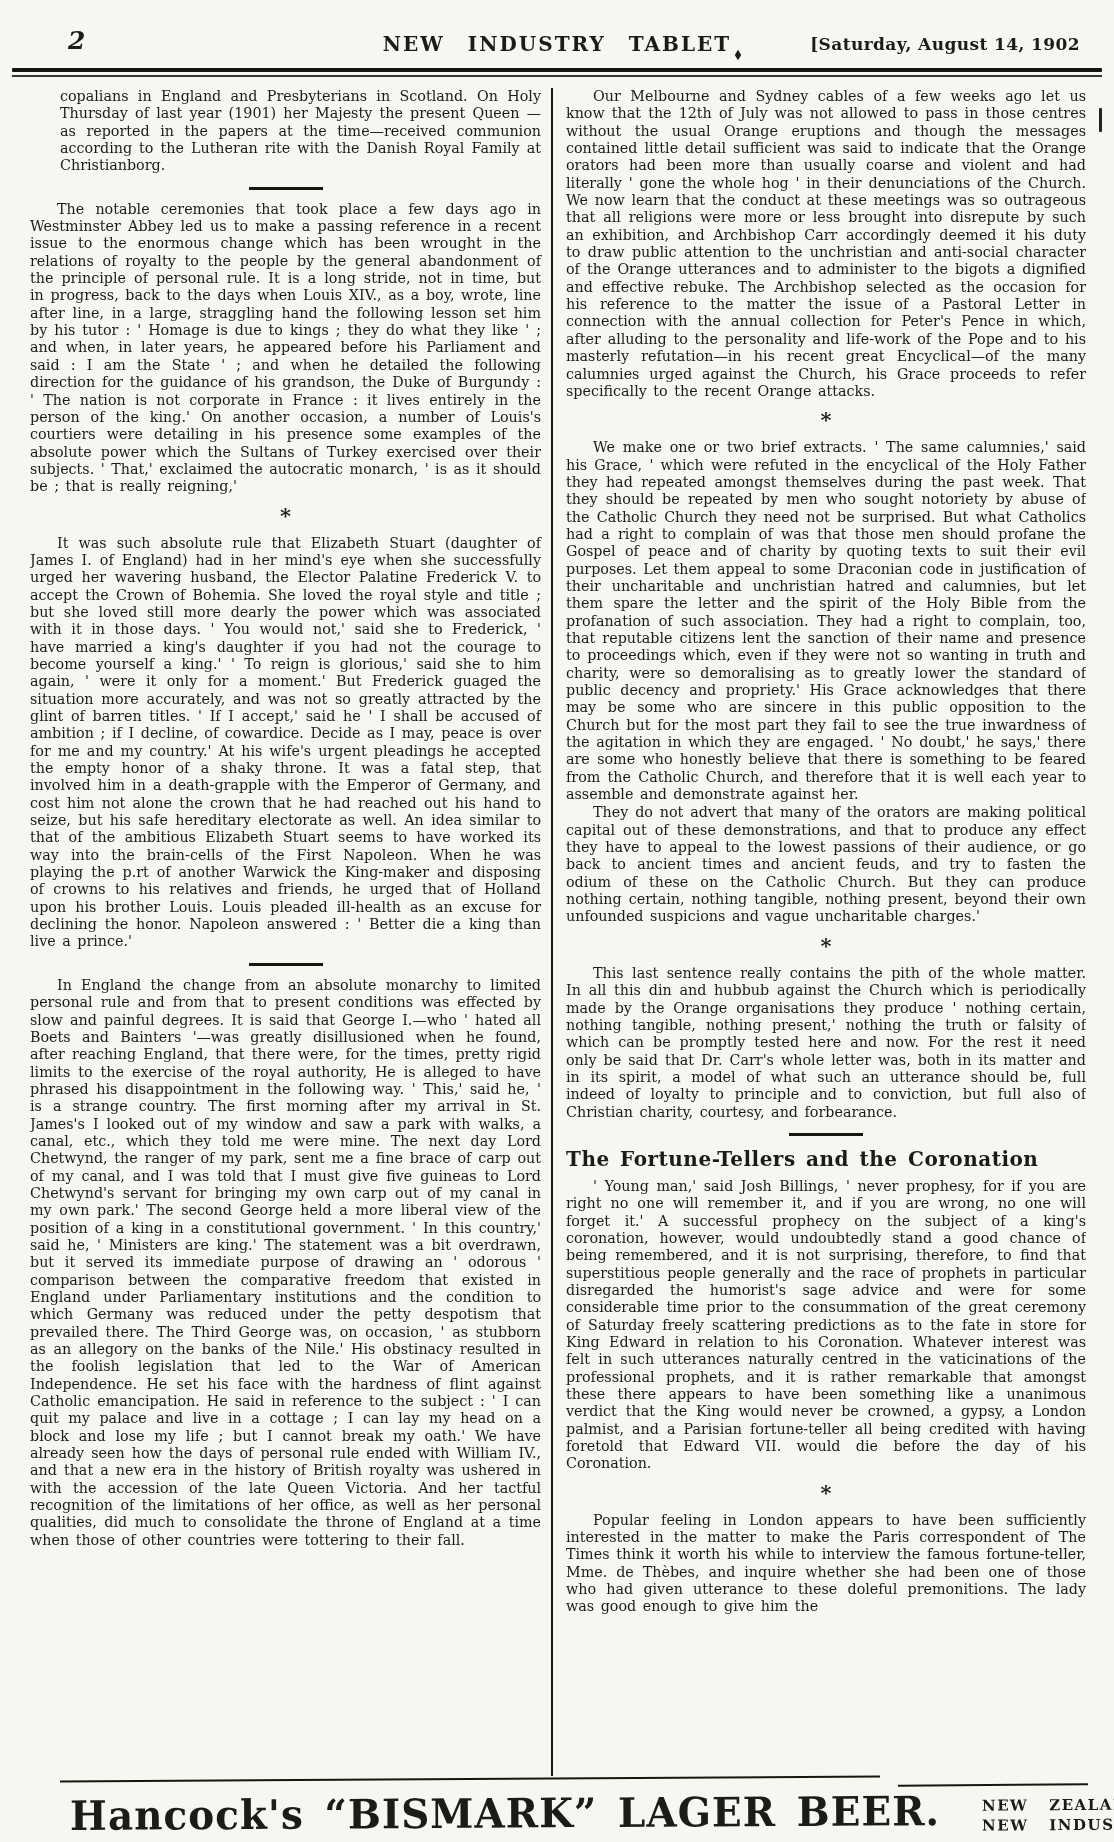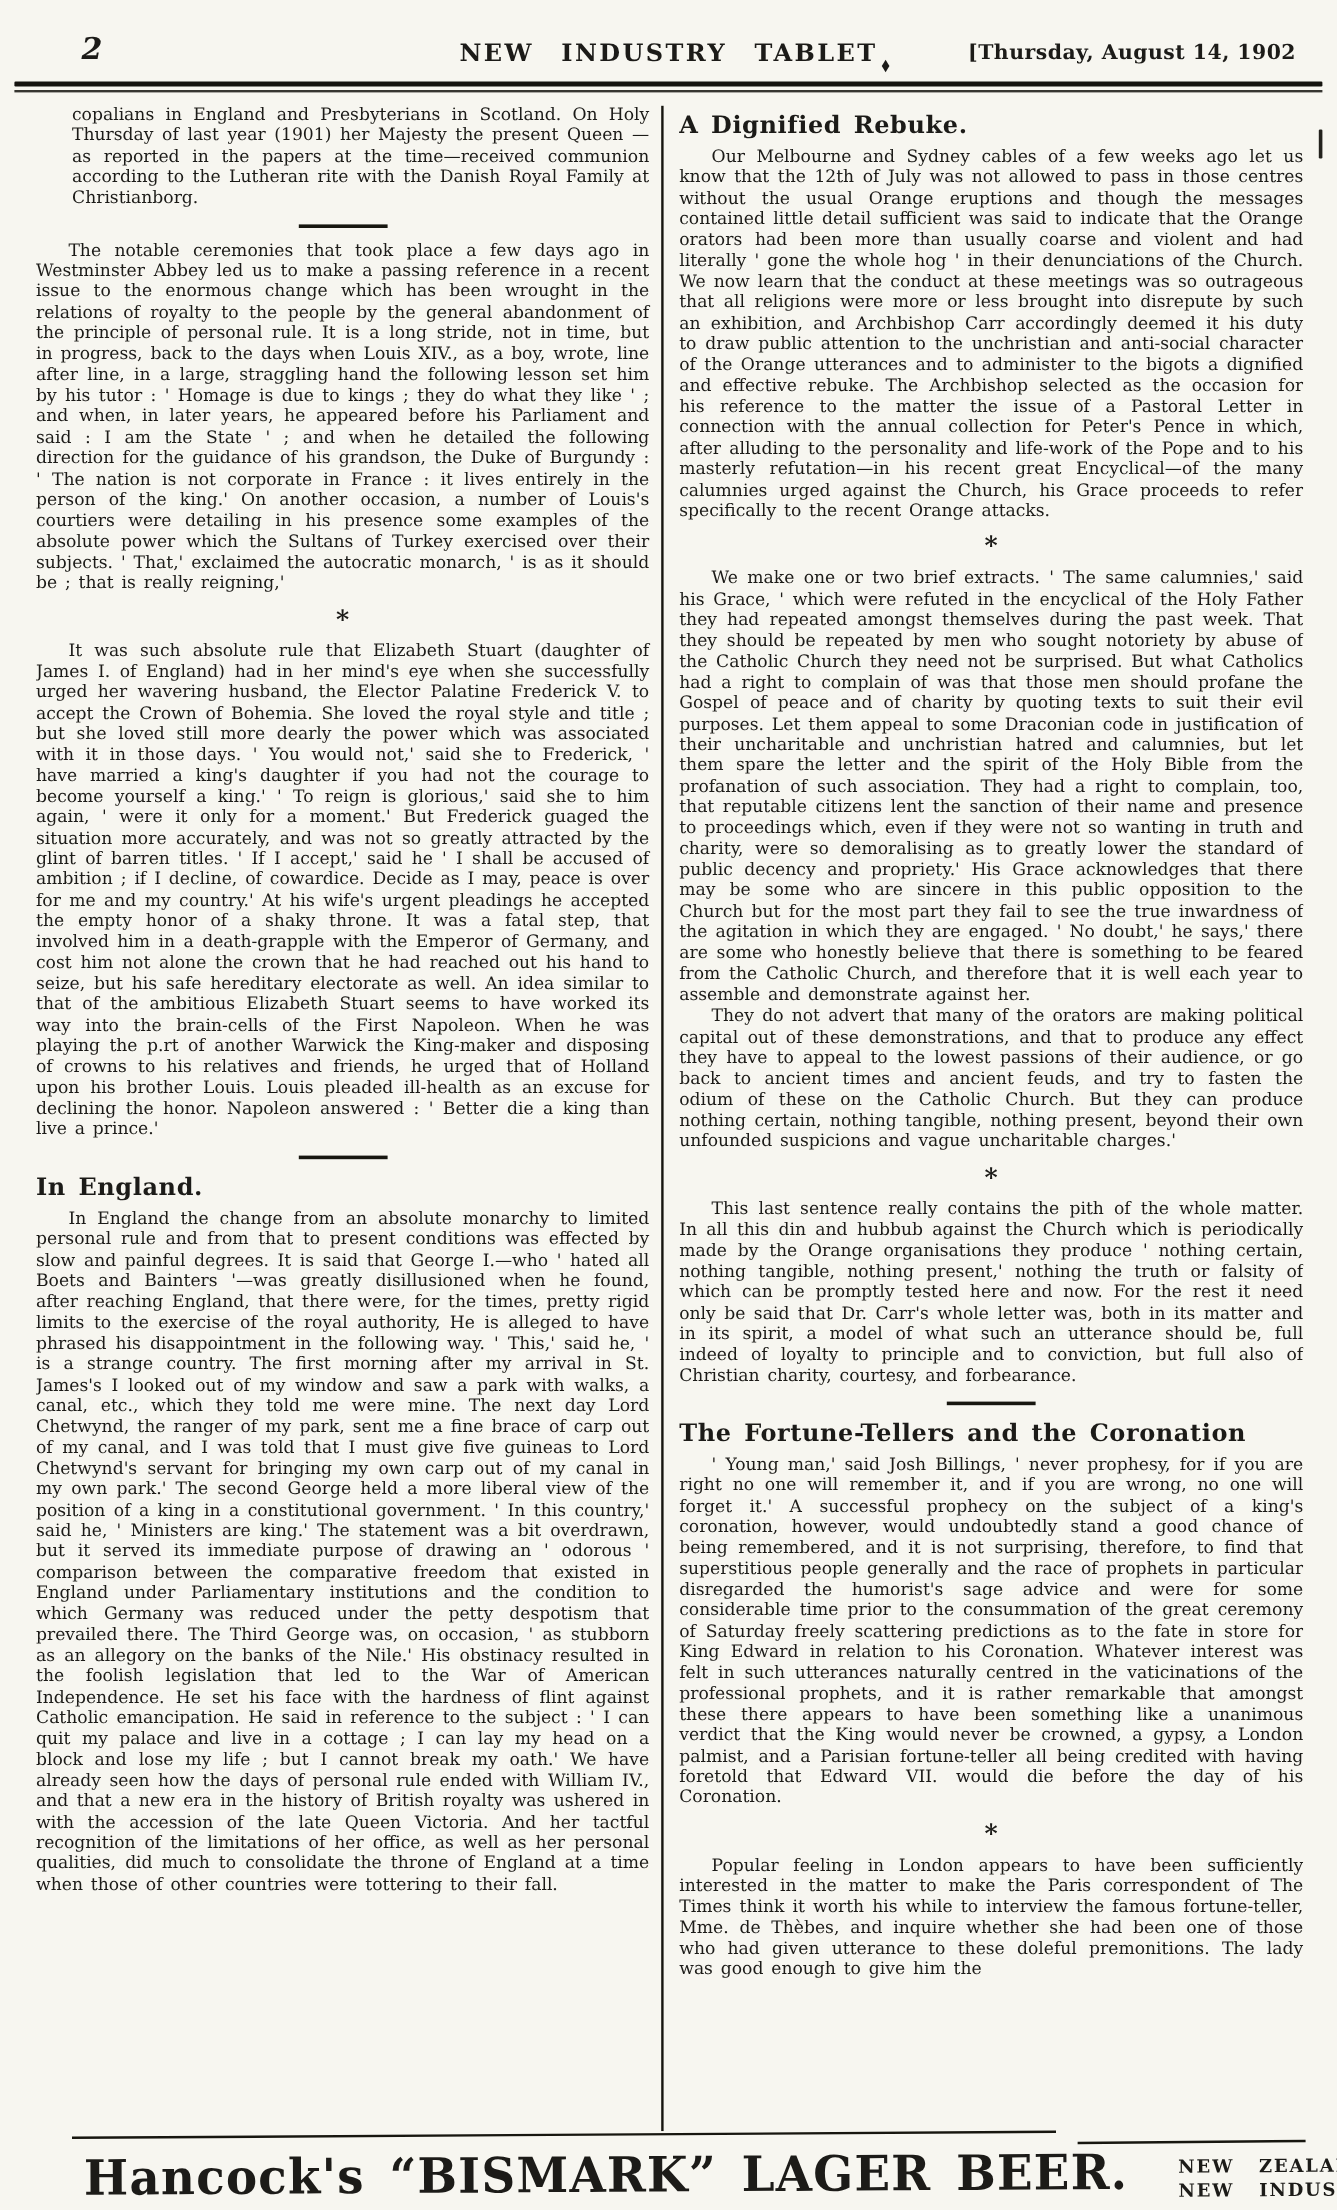--- a/index.html
+++ b/index.html
@@ -113,21 +113,21 @@
 </style>
 </head>
 <body>
 
 <div class="page">
 
   <div class="header">
     <div class="page-number">2</div>
     <div class="masthead">NEW INDUSTRY TABLET</div>
     <span class="header-speck"></span>
-    <div class="issue-date">[Thursday, August 14, 1902</div>
+    <div class="issue-date">[Saturday, August 14, 1902</div>
   </div>
   <div class="header-rules">
     <div class="rule-thick"></div>
     <div class="rule-thin"></div>
   </div>
 
   <div class="edge-artifact"></div>
 
   <div class="columns">
 
@@ -137,28 +137,26 @@
       <div class="rule-sep"></div>
 
       <p class="body-text">The notable ceremonies that took place a few days ago in Westminster Abbey led us to make a passing reference in a recent issue to the enormous change which has been wrought in the relations of royalty to the people by the general abandonment of the principle of personal rule. It is a long stride, not in time, but in progress, back to the days when Louis XIV., as a boy, wrote, line after line, in a large, straggling hand the following lesson set him by his tutor : ' Homage is due to kings ; they do what they like ' ; and when, in later years, he appeared before his Parliament and said : I am the State ' ; and when he detailed the following direction for the guidance of his grandson, the Duke of Burgundy : ' The nation is not corporate in France : it lives entirely in the person of the king.' On another occasion, a number of Louis's courtiers were detailing in his presence some examples of the absolute power which the Sultans of Turkey exercised over their subjects. ' That,' exclaimed the autocratic monarch, ' is as it should be ; that is really reigning,'</p>
 
       <div class="star-sep">*</div>
 
       <p class="body-text">It was such absolute rule that Elizabeth Stuart (daughter of James I. of England) had in her mind's eye when she successfully urged her wavering husband, the Elector Palatine Frederick V. to accept the Crown of Bohemia. She loved the royal style and title ; but she loved still more dearly the power which was associated with it in those days. ' You would not,' said she to Frederick, ' have married a king's daughter if you had not the courage to become yourself a king.' ' To reign is glorious,' said she to him again, ' were it only for a moment.' But Frederick guaged the situation more accurately, and was not so greatly attracted by the glint of barren titles. ' If I accept,' said he ' I shall be accused of ambition ; if I decline, of cowardice. Decide as I may, peace is over for me and my country.' At his wife's urgent pleadings he accepted the empty honor of a shaky throne. It was a fatal step, that involved him in a death-grapple with the Emperor of Germany, and cost him not alone the crown that he had reached out his hand to seize, but his safe hereditary electorate as well. An idea similar to that of the ambitious Elizabeth Stuart seems to have worked its way into the brain-cells of the First Napoleon. When he was playing the p.rt of another Warwick the King-maker and disposing of crowns to his relatives and friends, he urged that of Holland upon his brother Louis. Louis pleaded ill-health as an excuse for declining the honor. Napoleon answered : ' Better die a king than live a prince.'</p>
 
       <div class="rule-sep"></div>
 
-      <h2 class="section-title">In England.</h2>
       <p class="body-text">In England the change from an absolute monarchy to limited personal rule and from that to present conditions was effected by slow and painful degrees. It is said that George I.—who ' hated all Boets and Bainters '—was greatly disillusioned when he found, after reaching England, that there were, for the times, pretty rigid limits to the exercise of the royal authority, He is alleged to have phrased his disappointment in the following way. ' This,' said he, ' is a strange country. The first morning after my arrival in St. James's I looked out of my window and saw a park with walks, a canal, etc., which they told me were mine. The next day Lord Chetwynd, the ranger of my park, sent me a fine brace of carp out of my canal, and I was told that I must give five guineas to Lord Chetwynd's servant for bringing my own carp out of my canal in my own park.' The second George held a more liberal view of the position of a king in a constitutional government. ' In this country,' said he, ' Ministers are king.' The statement was a bit overdrawn, but it served its immediate purpose of drawing an ' odorous ' comparison between the comparative freedom that existed in England under Parliamentary institutions and the condition to which Germany was reduced under the petty despotism that prevailed there. The Third George was, on occasion, ' as stubborn as an allegory on the banks of the Nile.' His obstinacy resulted in the foolish legislation that led to the War of American Independence. He set his face with the hardness of flint against Catholic emancipation. He said in reference to the subject : ' I can quit my palace and live in a cottage ; I can lay my head on a block and lose my life ; but I cannot break my oath.' We have already seen how the days of personal rule ended with William IV., and that a new era in the history of British royalty was ushered in with the accession of the late Queen Victoria. And her tactful recognition of the limitations of her office, as well as her personal qualities, did much to consolidate the throne of England at a time when those of other countries were tottering to their fall.</p>
     </div>
 
     <div class="col-divider"></div>
 
     <div class="col col-right">
-      <h2 class="section-title">A Dignified Rebuke.</h2>
       <p class="body-text">Our Melbourne and Sydney cables of a few weeks ago let us know that the 12th of July was not allowed to pass in those centres without the usual Orange eruptions and though the messages contained little detail sufficient was said to indicate that the Orange orators had been more than usually coarse and violent and had literally ' gone the whole hog ' in their denunciations of the Church. We now learn that the conduct at these meetings was so outrageous that all religions were more or less brought into disrepute by such an exhibition, and Archbishop Carr accordingly deemed it his duty to draw public attention to the unchristian and anti-social character of the Orange utterances and to administer to the bigots a dignified and effective rebuke. The Archbishop selected as the occasion for his reference to the matter the issue of a Pastoral Letter in connection with the annual collection for Peter's Pence in which, after alluding to the personality and life-work of the Pope and to his masterly refutation—in his recent great Encyclical—of the many calumnies urged against the Church, his Grace proceeds to refer specifically to the recent Orange attacks.</p>
 
       <div class="star-sep">*</div>
 
       <p class="body-text">We make one or two brief extracts. ' The same calumnies,' said his Grace, ' which were refuted in the encyclical of the Holy Father they had repeated amongst themselves during the past week. That they should be repeated by men who sought notoriety by abuse of the Catholic Church they need not be surprised. But what Catholics had a right to complain of was that those men should profane the Gospel of peace and of charity by quoting texts to suit their evil purposes. Let them appeal to some Draconian code in justification of their uncharitable and unchristian hatred and calumnies, but let them spare the letter and the spirit of the Holy Bible from the profanation of such association. They had a right to complain, too, that reputable citizens lent the sanction of their name and presence to proceedings which, even if they were not so wanting in truth and charity, were so demoralising as to greatly lower the standard of public decency and propriety.' His Grace acknowledges that there may be some who are sincere in this public opposition to the Church but for the most part they fail to see the true inwardness of the agitation in which they are engaged. ' No doubt,' he says,' there are some who honestly believe that there is something to be feared from the Catholic Church, and therefore that it is well each year to assemble and demonstrate against her.</p>
       <p class="body-text">They do not advert that many of the orators are making political capital out of these demonstrations, and that to produce any effect they have to appeal to the lowest passions of their audience, or go back to ancient times and ancient feuds, and try to fasten the odium of these on the Catholic Church. But they can produce nothing certain, nothing tangible, nothing present, beyond their own unfounded suspicions and vague uncharitable charges.'</p>
 
       <div class="star-sep">*</div>
 
       <p class="body-text">This last sentence really contains the pith of the whole matter. In all this din and hubbub against the Church which is periodically made by the Orange organisations they produce ' nothing certain, nothing tangible, nothing present,' nothing the truth or falsity of which can be promptly tested here and now. For the rest it need only be said that Dr. Carr's whole letter was, both in its matter and in its spirit, a model of what such an utterance should be, full indeed of loyalty to principle and to conviction, but full also of Christian charity, courtesy, and forbearance.</p>

